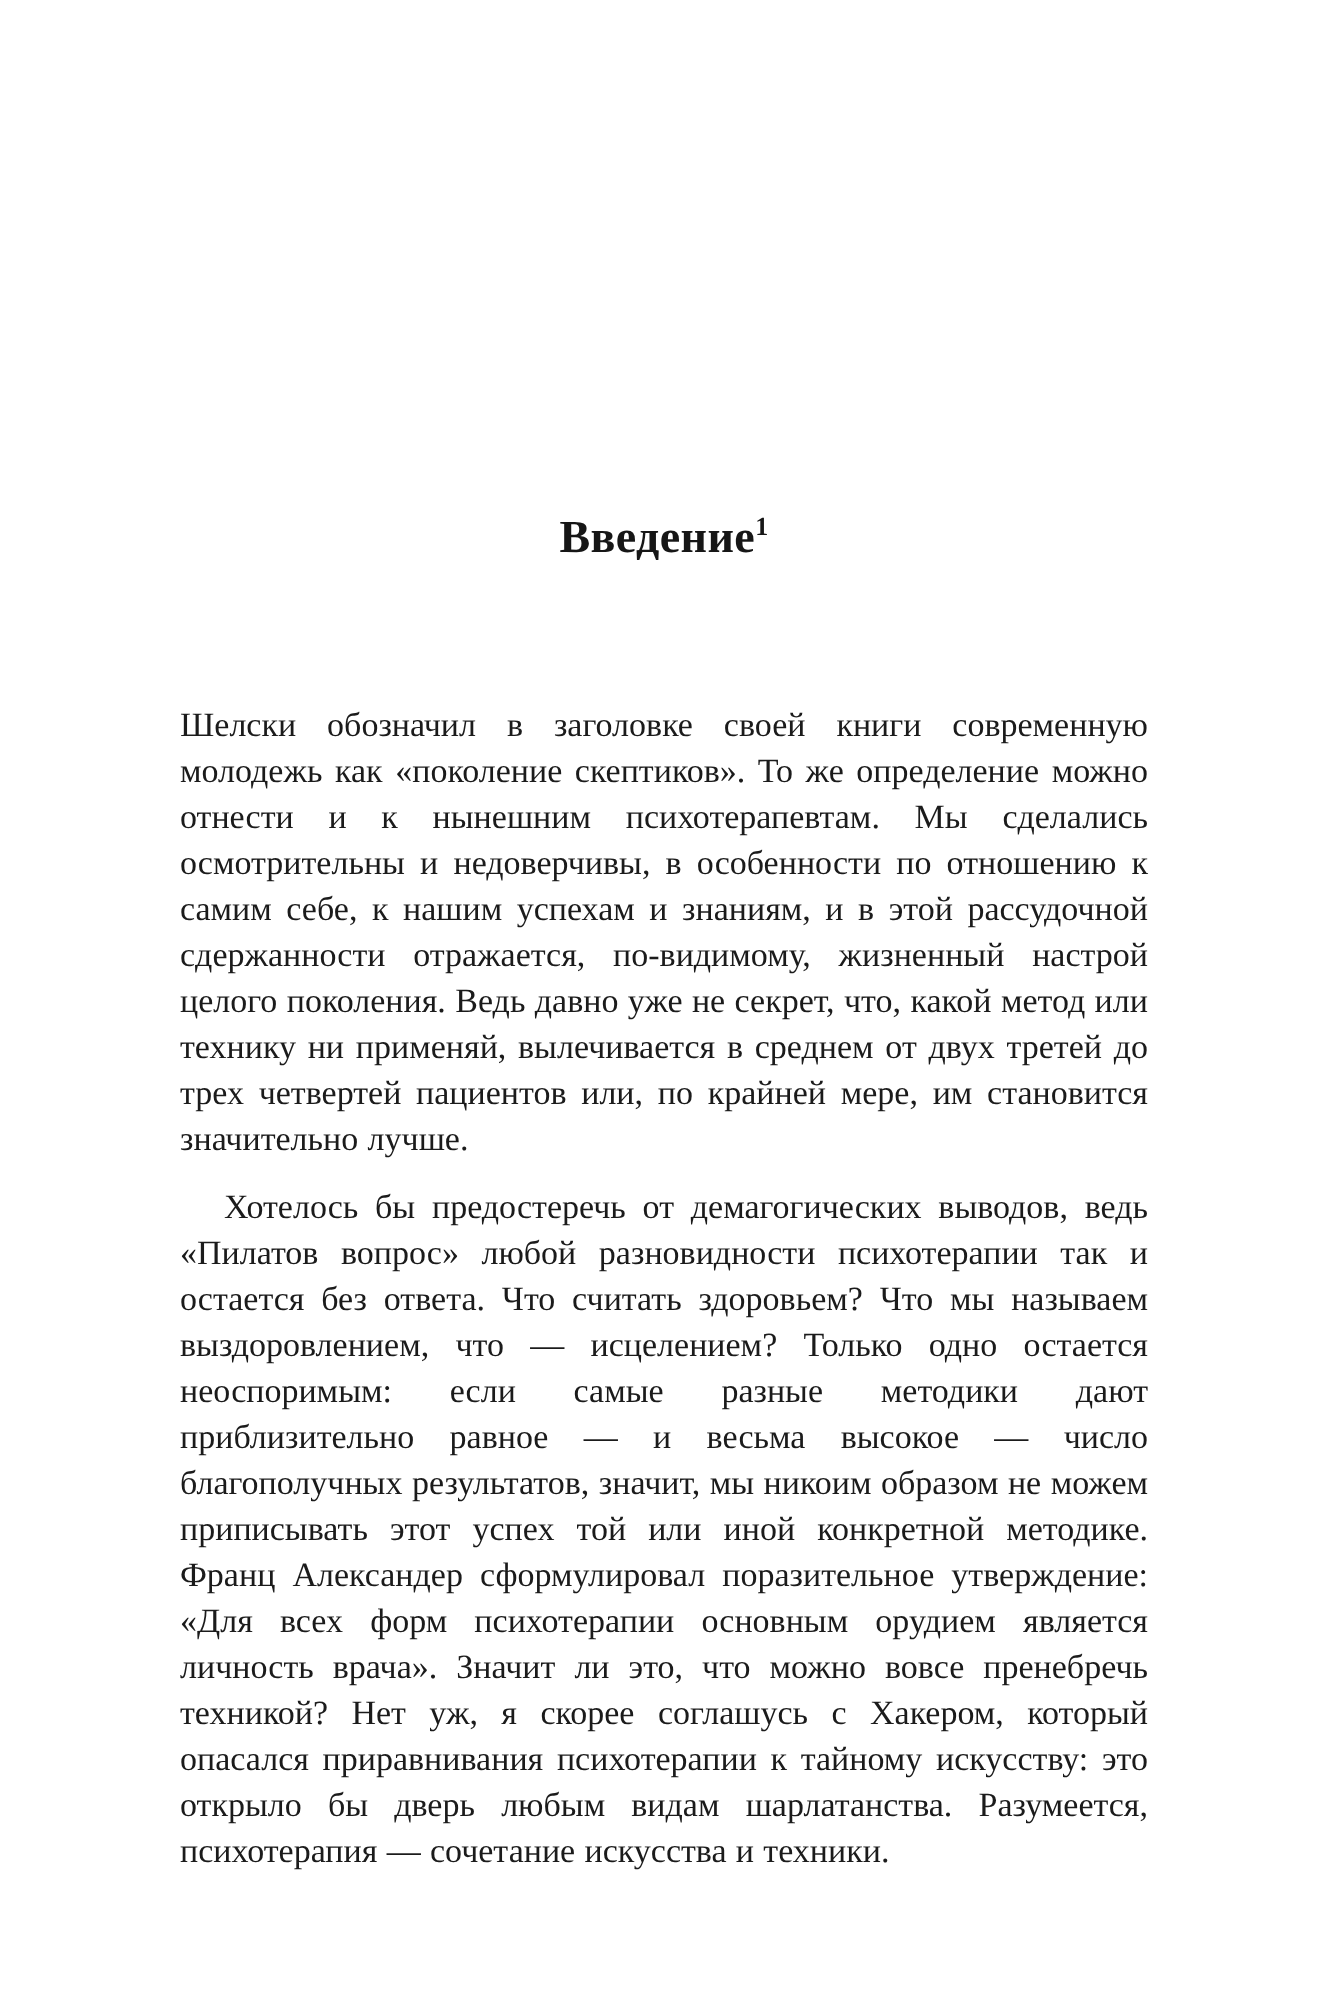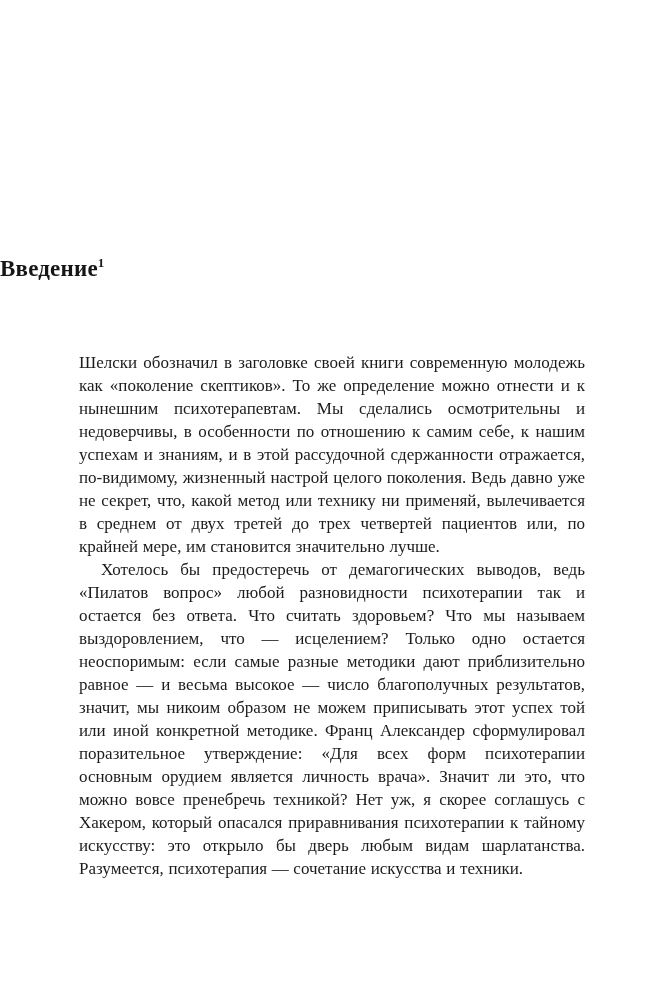--- a/index.html
+++ b/index.html
@@ -17,20 +17,21 @@
     .page {
       position: relative;
       width: 664px;
       height: 1001px;
       background: #ffffff;
       box-sizing: border-box;
     }
     .chapter-title {
       margin: 0;
       padding-top: 254px;
+      text-align: center;
       font-size: 23px;
       line-height: 30px;
       font-weight: 700;
       color: #161616;
       letter-spacing: 0.2px;
     }
     .chapter-title sup {
       font-size: 13px;
       font-weight: 700;
       vertical-align: super;
@@ -41,21 +42,21 @@
       width: 506px;
       font-size: 17px;
       line-height: 23px;
       text-align: justify;
       hyphens: auto;
       -webkit-hyphens: auto;
       word-spacing: 0.4px;
       color: #1b1b1b;
     }
     .body-text p {
-      margin: 0;
+      margin: 11px;
       padding: 0;
     }
     .body-text p.indent {
       text-indent: 22px;
     }
   </style>
 </head>
 <body>
 
 <div class="page">

